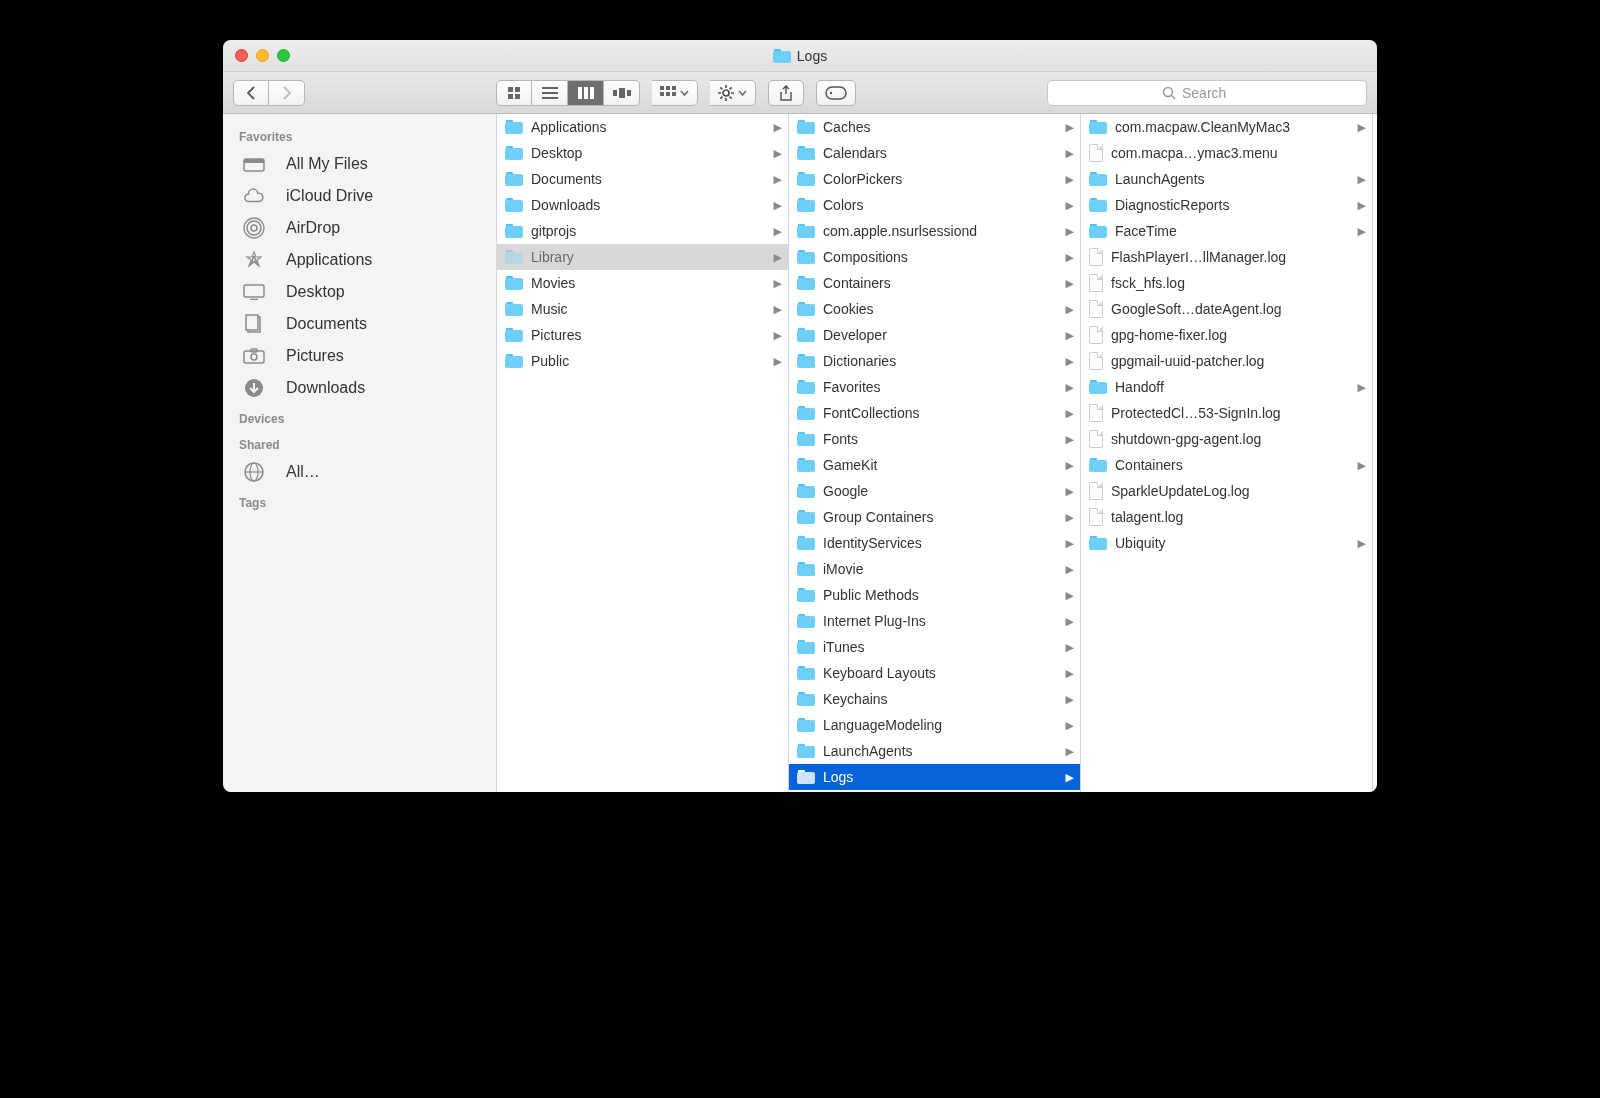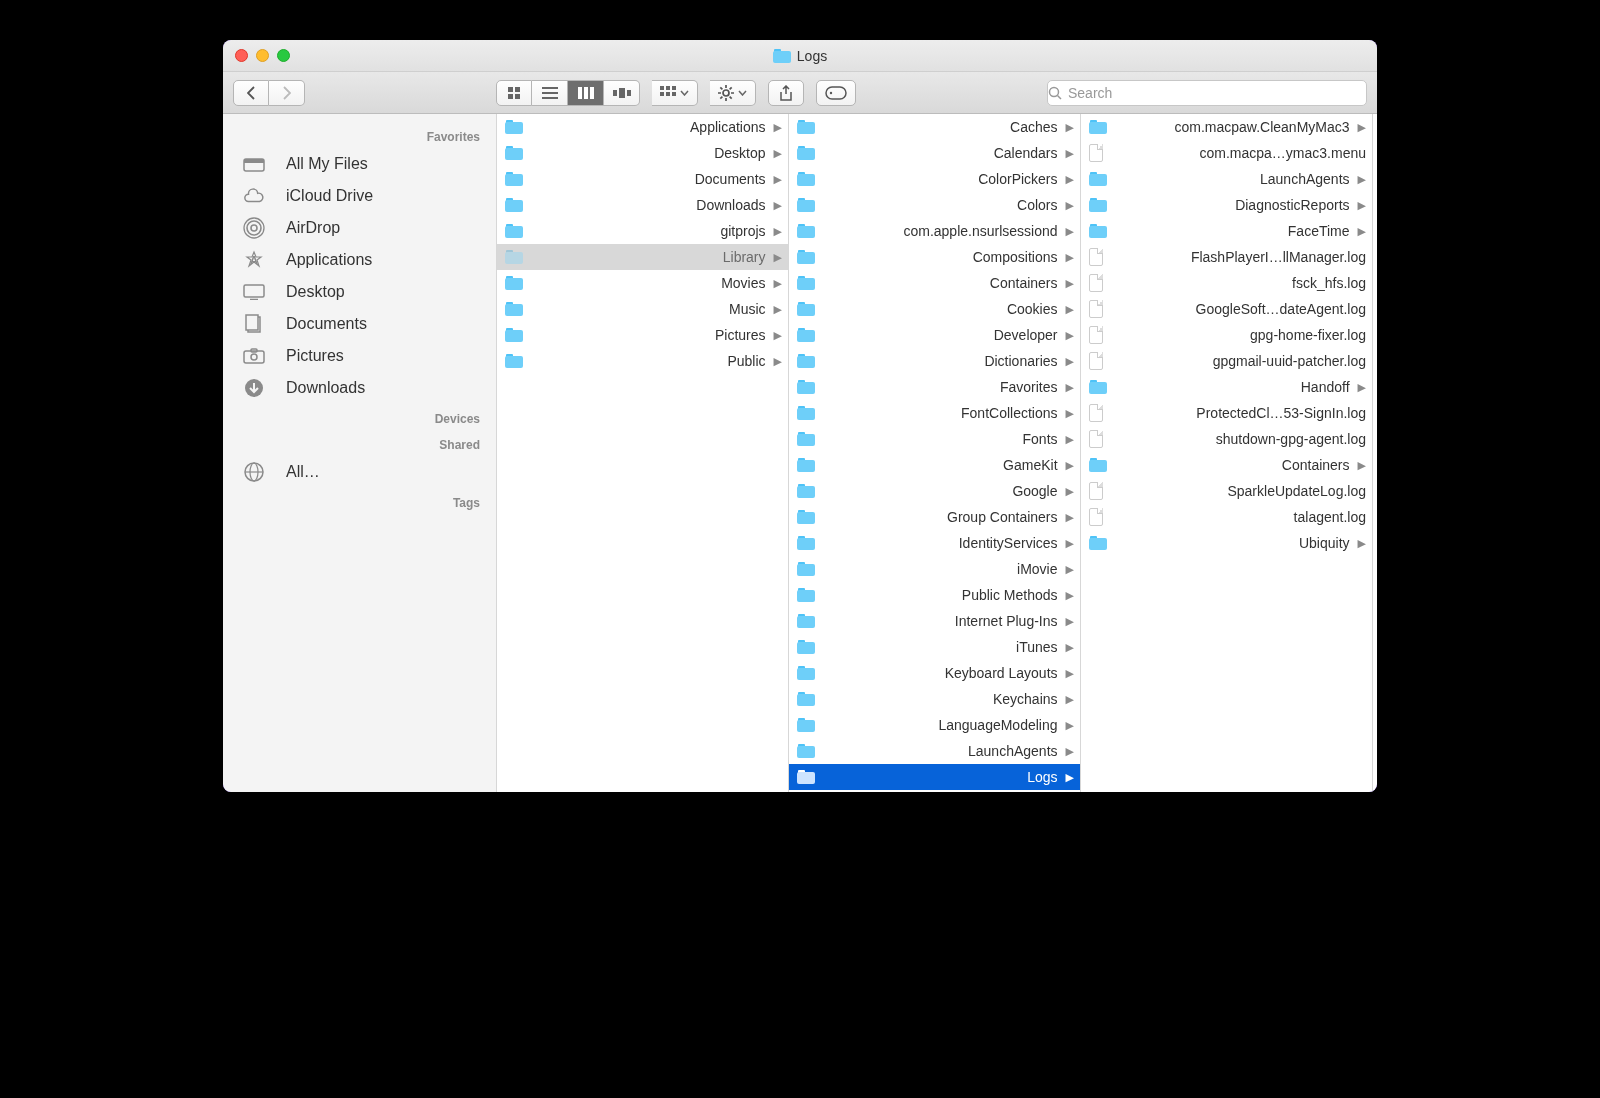--- a/index.html
+++ b/index.html
@@ -83,35 +83,34 @@
   .tb-btn.active { background:#6e6e6e; color:#fff; }
   .toolbar-spacer { flex:1; }
   .search {
     width: 320px;
     height: 26px;
     border:1px solid #c7c7c7;
     border-radius:5px;
     background:#fff;
     display:flex;
     align-items:center;
-    justify-content:flex-start;
+    justify-content:center;
     gap:6px;
     color:#999;
   }
   .search input {
     border:none; outline:none; background:transparent;
     font-size:14px; color:#555; width:70px;
   }
   .search input::placeholder{ color:#999; text-align:left;}
   
   .body {
     display:flex;
     flex:1;
     overflow:hidden;
-    text-align:right;
   }
   .sidebar {
     width: 274px;
     background:#f4f4f4;
     border-right:1px solid #d7d7d7;
     padding: 8px 0;
     overflow-y:auto;
   }
   .sb-heading {
     font-size:12px;

